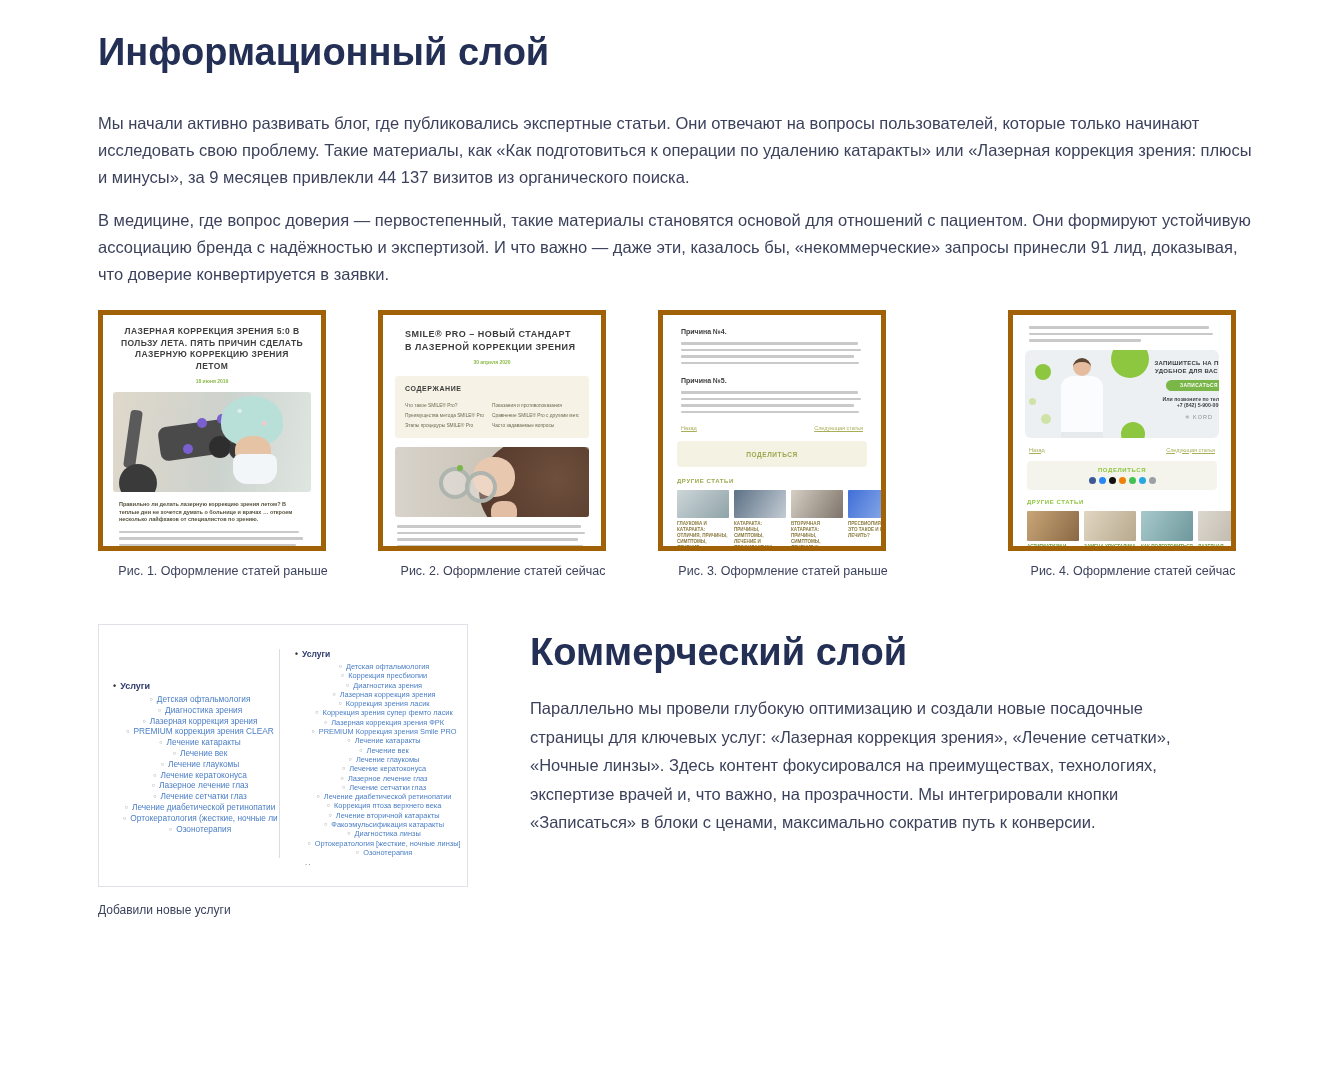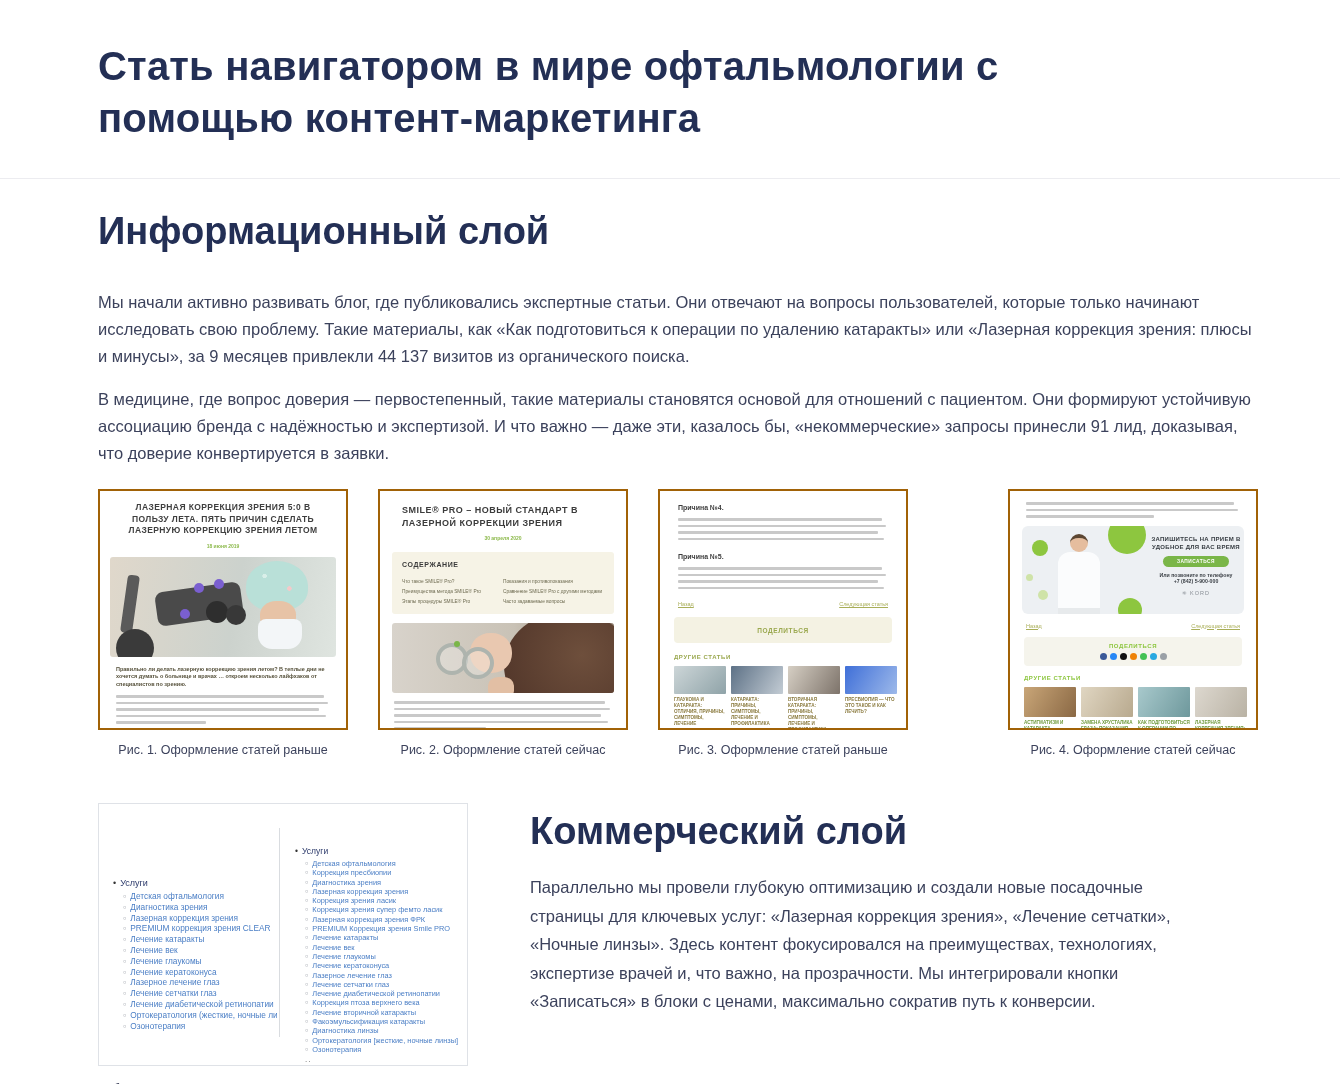--- a/index.html
+++ b/index.html
@@ -14,21 +14,21 @@
   .section{padding:0 78px 0 98px;}
   .h2{font-size:38px;line-height:44px;font-weight:700;color:#232f55;margin:30px 0 0;}
   .para{font-size:16.5px;line-height:27px;color:#3c425c;max-width:1168px;margin:16px 0 0;}
   .para.first{margin-top:36px;}
 
   
   .figrow{display:flex;margin-top:22px;}
   .figcol{width:250px;margin-right:30px;flex:none;}
   .figcol:nth-child(3){margin-right:100px;}
   .figcol:nth-child(4){margin-right:0;}
-  .shot{width:250px;height:241px;border:2px solid #a16207;background:#fff;position:relative;overflow:hidden;box-sizing:border-box;}
+  .shot{width:228px;height:241px;border:5px solid #a16207;background:#fff;position:relative;overflow:hidden;box-sizing:border-box;}
   .figcap{margin-top:13px;text-align:center;font-size:12.5px;color:#3c425c;}
 
   
   .bars i{display:block;height:2.5px;background:#c9c9c9;margin-bottom:4px;border-radius:1px;}
   .bars i:nth-child(1){width:97%;}
   .bars i:nth-child(2){width:99%;}
   .bars i:nth-child(3){width:95%;}
   .bars i:nth-child(4){width:98%;}
   .bars i:nth-child(5){width:42%;}
 
@@ -113,41 +113,38 @@
   .f4c3{background:linear-gradient(120deg,#a8c9cc,#6e989c);}
   .f4c4{background:linear-gradient(120deg,#ddd8cf,#b9b2a4);}
 
   
   .bottom-row{display:flex;padding:0 78px 0 98px;margin-top:46px;}
   .bottom-left{width:370px;flex:none;}
   .svc-shot{width:370px;height:263px;border:1px solid #dfe2e7;position:relative;box-sizing:border-box;background:#fff;overflow:hidden;}
   .svc-divider{position:absolute;left:180px;top:24px;bottom:28px;width:1px;background:#d9dce0;}
   .svc-left{position:absolute;left:14px;top:56px;width:164px;}
   .svc-right{position:absolute;left:196px;top:24px;width:168px;}
-  .svc-head{font-size:9px;font-weight:400;color:#2c3a6b;margin-top:18px;}
+  .svc-head{font-size:9px;font-weight:700;color:#2c3a6b;}
   .svc-head::before{content:"•";margin-right:4px;color:#333;}
   .svc-right .svc-head{font-size:8.5px;}
   .svc-list{list-style:none;margin:3px 0 0;padding:0 0 0 10px;}
-  .svc-item{font-size:8.3px;line-height:10.8px;color:#4a7ec5;white-space:nowrap;overflow:hidden;}
+  .svc-item{font-size:8.3px;line-height:10.8px;color:#4a7ec5;white-space:nowrap;overflow:hidden;text-align:center;}
   .svc-item::before{content:"○";font-size:5.5px;color:#8a8f98;margin-right:4px;vertical-align:1px;}
   .svc-right .svc-item{font-size:7.4px;line-height:9.3px;}
   .svc-ellipsis{margin:1px 0 0 10px;font-size:8px;color:#555;letter-spacing:1px;}
   .svc-caption{margin-top:16px;font-size:12px;color:#3c425c;}
   .bottom-right{margin-left:62px;width:660px;}
   .bottom-right .h2{margin-top:6px;}
   .bottom-right .para{line-height:28.5px;max-width:655px;margin-top:20px;}
 </style>
 </head>
 <body>
 
 <div class="page">
 
-  <div class="header">
-    <h1 class="page-title">Стать навигатором в мире офтальмологии с помощью контент-маркетинга</h1>
-  </div>
 
   <div class="section">
     <h2 class="h2">Информационный слой</h2>
     <p class="para first">Мы начали активно развивать блог, где публиковались экспертные статьи. Они отвечают на вопросы пользователей, которые только начинают исследовать свою проблему. Такие материалы, как «Как подготовиться к операции по удалению катаракты» или «Лазерная коррекция зрения: плюсы и минусы», за 9 месяцев привлекли 44 137 визитов из органического поиска.</p>
     <p class="para">В медицине, где вопрос доверия — первостепенный, такие материалы становятся основой для отношений с пациентом. Они формируют устойчивую ассоциацию бренда с надёжностью и экспертизой. И что важно — даже эти, казалось бы, «некоммерческие» запросы принесли 91 лид, доказывая, что доверие конвертируется в заявки.</p>
 
     <div class="figrow">
 
       <div class="figcol">
         <div class="shot">

